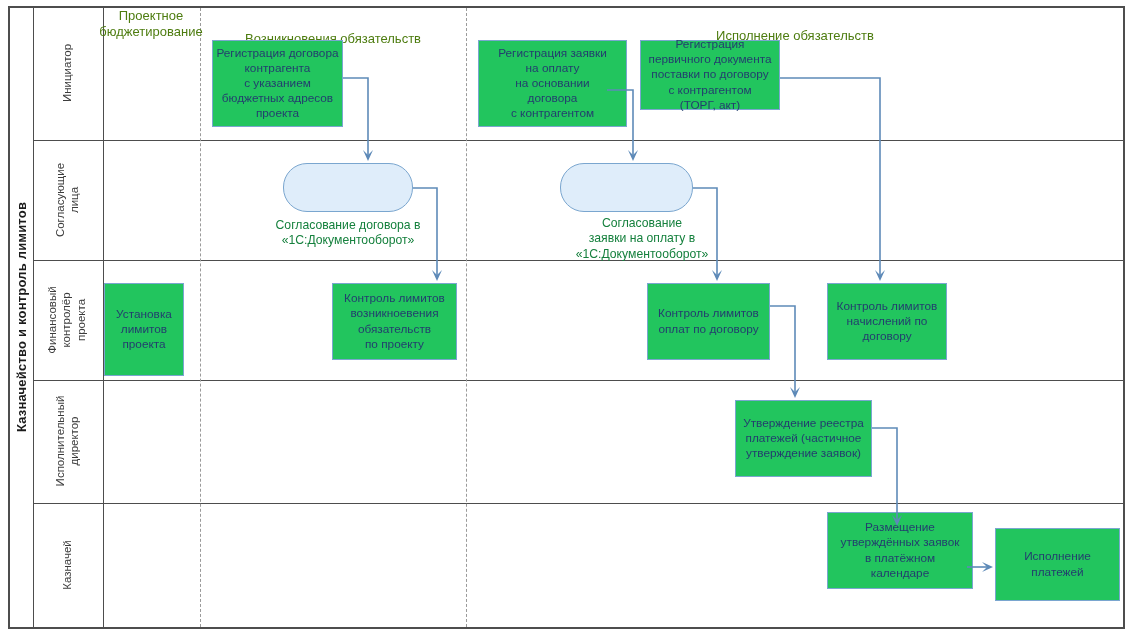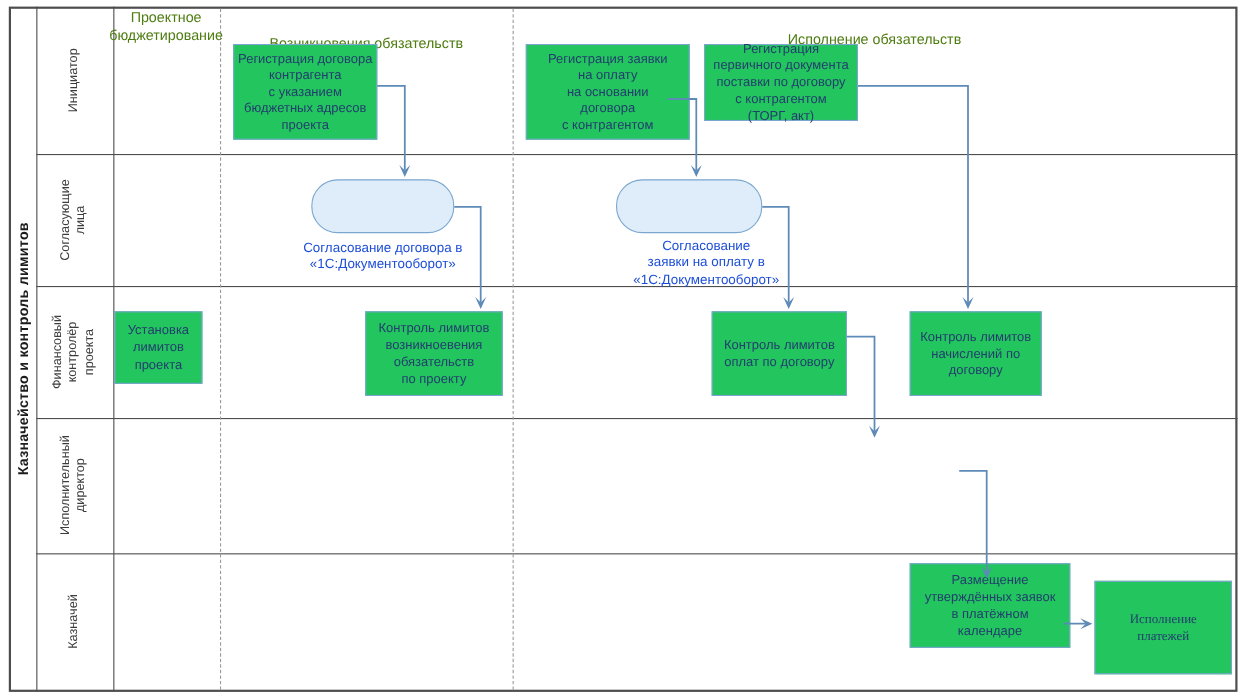--- a/index.html
+++ b/index.html
@@ -12,21 +12,21 @@
   .dline{position:absolute;top:8px;height:619px;width:0;border-left:1px dashed #9a9a9a;}
   .ctr{position:absolute;transform:translate(-50%,-50%);text-align:center;white-space:pre-line;}
   .rot{position:absolute;transform:translate(-50%,-50%) rotate(-90deg);text-align:center;white-space:pre-line;}
   .side-title{font-weight:bold;font-size:13px;color:#1b1b1b;letter-spacing:0.2px;}
   .lane-label{font-size:11.5px;color:#3c3c3c;line-height:1.25;}
   .hdr{font-size:13px;color:#4d7c0f;line-height:1.2;}
   .pbox{position:absolute;background:#22c55e;border:1.5px solid #7aa6cf;box-sizing:border-box;
         color:#233e6e;font-size:11.8px;line-height:1.28;display:flex;align-items:center;
         justify-content:center;text-align:center;white-space:pre-line;padding:2px;}
   .rbox{border-radius:24px;background:#dfedfa;}
-  .flow-label{font-size:12.2px;color:#1d4ed8;line-height:1.25;}
+  .flow-label{font-size:12.2px;color:#15803d;line-height:1.25;}
   svg.arrows{position:absolute;left:0;top:0;pointer-events:none;}
 </style>
 </head>
 <body>
 
 <div class="canvas">
 
   <div class="frame"></div>
   <div class="vline" style="left:33px;"></div>
   <div class="vline" style="left:103px;"></div>
@@ -70,39 +70,42 @@
 (ТОРГ, акт)</div>
 
   <div class="pbox rbox" style="left:283px;top:163px;width:130px;height:49px;"></div>
   <div class="pbox rbox" style="left:560px;top:163px;width:133px;height:49px;"></div>
   <div class="ctr flow-label" style="left:348px;top:233px;">Согласование договора в
 «1С:Документооборот»</div>
   <div class="ctr flow-label" style="left:642px;top:239px;">Согласование
 заявки на оплату в
 «1С:Документооборот»</div>
 
-  <div class="pbox" style="left:104px;top:283px;width:80px;height:66px;">Установка
+  <div class="pbox" style="left:104px;top:283px;width:80px;height:93px;">Установка
 лимитов
 проекта</div>
   <div class="pbox" style="left:332px;top:283px;width:125px;height:77px;">Контроль лимитов
 возникноевения
 обязательств
 по проекту</div>
   <div class="pbox" style="left:647px;top:283px;width:123px;height:77px;">Контроль лимитов
 оплат по договору</div>
   <div class="pbox" style="left:827px;top:283px;width:120px;height:77px;">Контроль лимитов
 начислений по
 договору</div>
 
+  <div class="pbox" style="left:735px;top:400px;width:137px;height:77px;">Утверждение реестра
+платежей (частичное
+утверждение заявок)</div>
 
   <div class="pbox" style="left:827px;top:512px;width:146px;height:77px;">Размещение
 утверждённых заявок
 в платёжном
 календаре</div>
-  <div class="pbox" style="left:995px;top:528px;width:125px;height:85px;font-family:Liberation Serif, serif;">Исполнение
+  <div class="pbox" style="left:995px;top:528px;width:125px;height:73px;">Исполнение
 платежей</div>
 
   <svg class="arrows" width="1133" height="633" viewBox="0 0 1133 633">
     <g stroke="#5e8ab8" stroke-width="1.6" fill="none">
       <path d="M343,78 H368 V155"></path>
       <path d="M607,90 H633 V155"></path>
       <path d="M780,78 H880 V275"></path>
       <path d="M413,188 H437 V275"></path>
       <path d="M693,188 H717 V275"></path>
       <path d="M770,306 H795 V392"></path>

